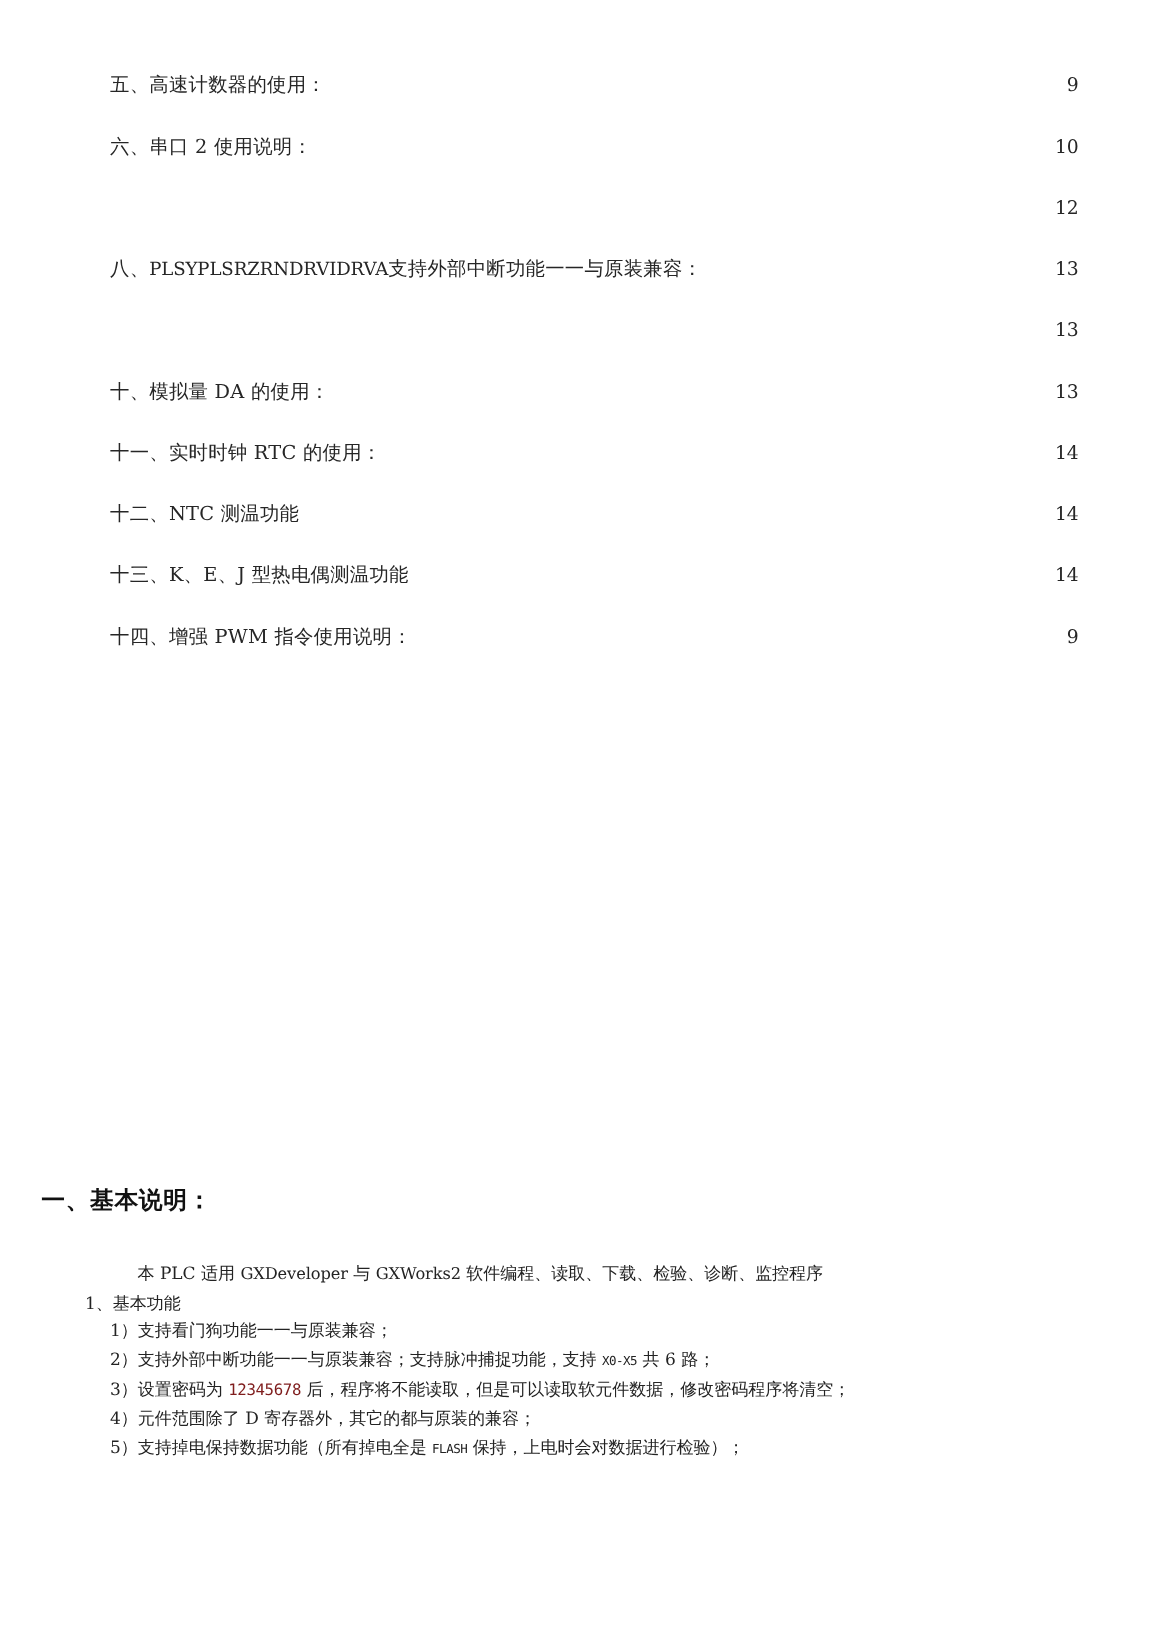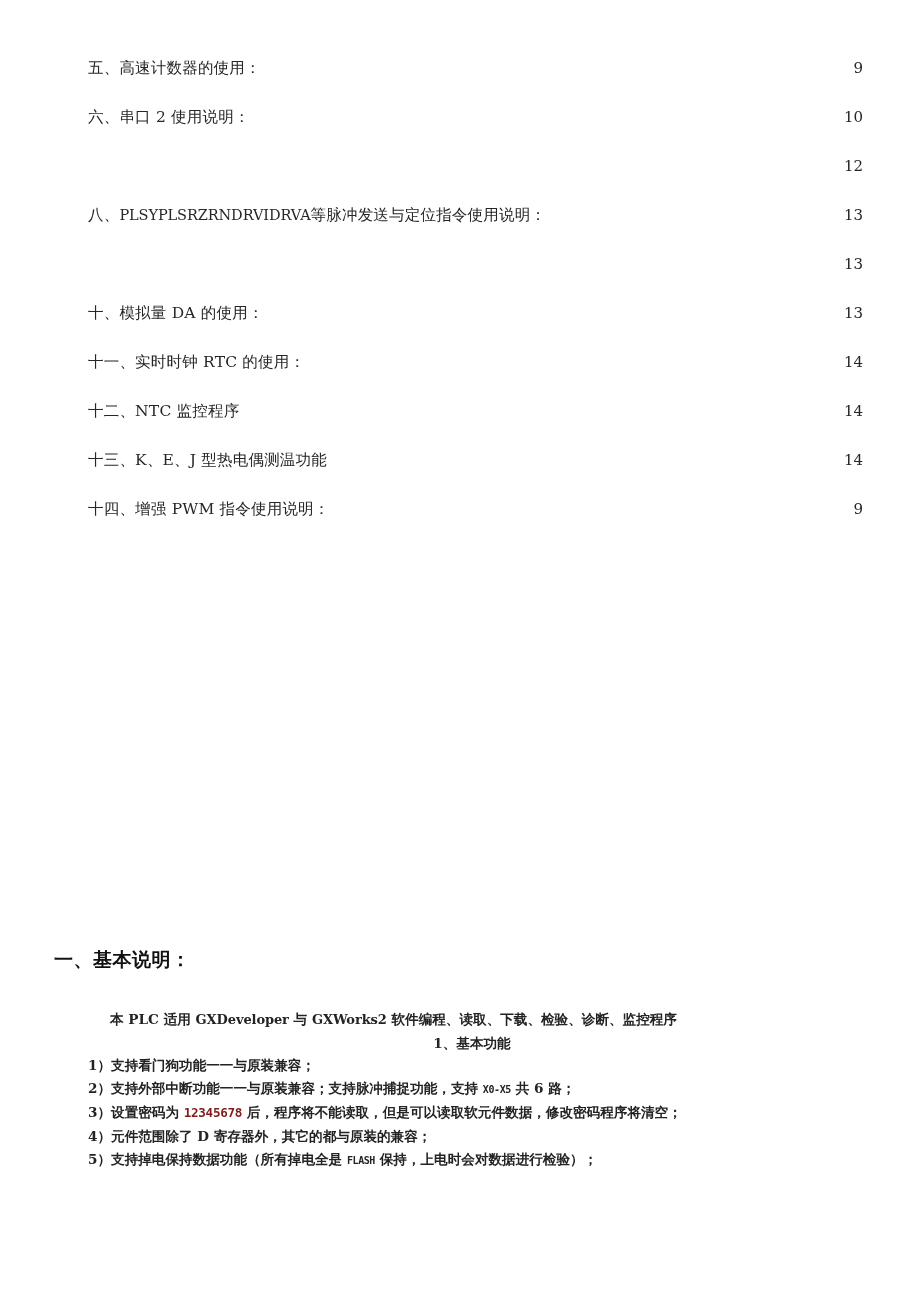--- a/index.html
+++ b/index.html
@@ -74,46 +74,45 @@
     flex: 0 0 auto;
     padding-left: 1px;
     font-size: 15px;
     color: #262626;
     font-family: "DejaVu Serif", "Liberation Serif", serif;
   }
 
   
   .section-heading {
     position: absolute;
-    left: 54px;
+    left: 33px;
     top: 947px;
     font-family: "DejaVu Sans", "Liberation Sans", sans-serif;
     font-size: 19px;
     font-weight: bold;
     color: #111111;
     letter-spacing: 0.5px;
   }
 
   
   .body-block {
     position: absolute;
     left: 46px;
     top: 1008px;
     width: 830px;
     font-size: 13.6px;
     line-height: 22.6px;
     color: #232323;
-    font-weight: bold;
   }
   .body-line {
     white-space: nowrap;
     font-family: "DejaVu Serif", "Liberation Serif", serif;
   }
   .indent-intro { padding-left: 64px; }
-  .indent-sub   { padding-left: 22px; text-align: center; }
+  .indent-sub   { padding-left: 22px; }
   .indent-item  { padding-left: 42px; }
 
   .lat {
     font-family: "DejaVu Serif", "Liberation Serif", serif;
     font-size: 13px;
     letter-spacing: -0.1px;
   }
   .mono {
     font-family: "DejaVu Sans Mono", "Liberation Mono", monospace;
     font-size: 10px;
@@ -143,21 +142,21 @@
       <span class="toc-leader"></span>
       <span class="toc-page">10</span>
     </div>
 
     <div class="toc-entry">
       <span class="toc-leader"></span>
       <span class="toc-page">12</span>
     </div>
 
     <div class="toc-entry">
-      <span class="toc-title"><span>八、</span><span class="lat">PLSYPLSRZRNDRVIDRVA</span><span>等脉冲发送与定位指令使用说明：</span></span>
+      <span class="toc-title"><span>八、</span><span class="lat">PLSYPLSRZRNDRVIDRVA</span><span>支持外部中断功能一一与原装兼容：</span></span>
       <span class="toc-leader"></span>
       <span class="toc-page">13</span>
     </div>
 
     <div class="toc-entry">
       <span class="toc-leader"></span>
       <span class="toc-page">13</span>
     </div>
 
     <div class="toc-entry">
@@ -166,21 +165,21 @@
       <span class="toc-page">13</span>
     </div>
 
     <div class="toc-entry">
       <span class="toc-title"><span>十一、</span><span>实时时钟 RTC 的使用：</span></span>
       <span class="toc-leader"></span>
       <span class="toc-page">14</span>
     </div>
 
     <div class="toc-entry">
-      <span class="toc-title"><span>十二、</span><span>NTC 监控程序</span></span>
+      <span class="toc-title"><span>十二、</span><span>NTC 测温功能</span></span>
       <span class="toc-leader"></span>
       <span class="toc-page">14</span>
     </div>
 
     <div class="toc-entry">
       <span class="toc-title"><span>十三、</span><span>K、E、J 型热电偶测温功能</span></span>
       <span class="toc-leader"></span>
       <span class="toc-page">14</span>
     </div>
 

